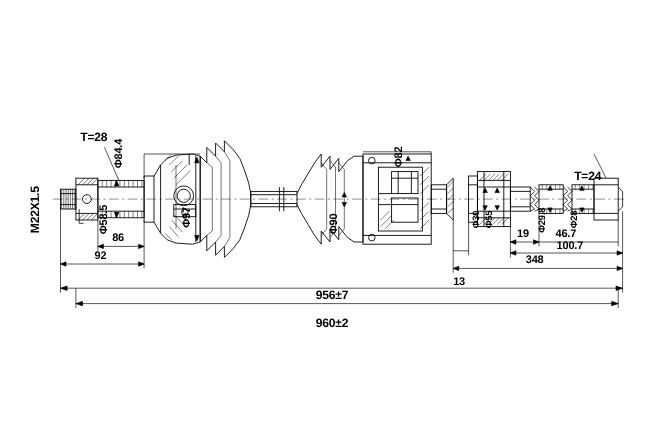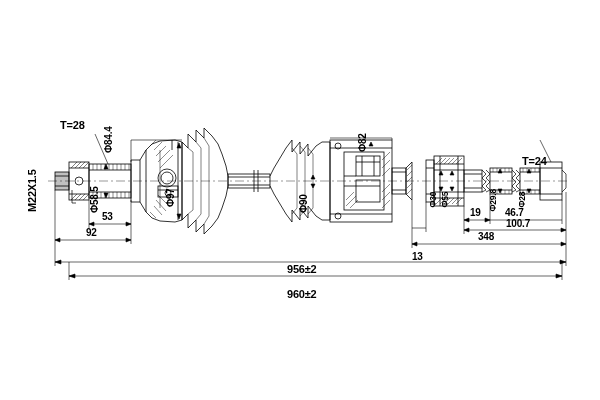--- a/index.html
+++ b/index.html
@@ -401,21 +401,21 @@
         <path d="M500 193 L498 189 L502 189 Z"></path>
         <path d="M529 169 L527 173 L531 173 Z"></path>
         <path d="M529 193 L527 189 L531 189 Z"></path>
       </g>
 
     </g>
   </svg>
 
   <div class="lbl vert sz-main" style="left:38px; top:201px;">M22X1.5</div>
 
-  <div class="lbl sz-main" style="left:60px; top:120px;">T=28</div>
+  <div class="lbl sz-main" style="left:73px; top:120px;">T=28</div>
 
   <div class="lbl vert sz-dim" style="left:114px; top:143px;">Φ84.4</div>
 
   <div class="lbl vert sz-dim" style="left:100px; top:203px;">Φ58.5</div>
 
   <div class="lbl vert sz-dim" style="left:176px; top:197px;">Φ97</div>
 
   <div class="lbl vert sz-dim" style="left:309px; top:203px;">Φ90</div>
 
   <div class="lbl vert sz-dim" style="left:368px; top:142px;">Φ82</div>
@@ -423,31 +423,31 @@
   <div class="lbl vert sz-small" style="left:437px; top:199px;">Φ30</div>
 
   <div class="lbl vert sz-small" style="left:449px; top:199px;">Φ55</div>
 
   <div class="lbl vert sz-small" style="left:497px; top:203px;">Φ29.8</div>
 
   <div class="lbl vert sz-small" style="left:526px; top:199px;">Φ28</div>
 
   <div class="lbl sz-main" style="left:522px; top:128px;margin-top:28px;">T=24</div>
 
-  <div class="lbl sz-dim" style="left:102px; top:212px;">53</div>
+  <div class="lbl sz-dim" style="left:102px; top:212px;">86</div>
 
   <div class="lbl sz-dim" style="left:86px; top:228px;">92</div>
 
   <div class="lbl sz-dim" style="left:412px; top:216px;margin-top:36px;">13</div>
 
   <div class="lbl sz-dim" style="left:470px; top:208px;">19</div>
 
   <div class="lbl sz-dim" style="left:505px; top:208px;">46.7</div>
 
   <div class="lbl sz-dim" style="left:506px; top:219px;">100.7</div>
 
   <div class="lbl sz-dim" style="left:478px; top:232px;text-align:center;">348</div>
 
   <div class="lbl sz-main" style="left:287px; top:249px;margin-top:40px;">960±2</div>
 
-  <div class="lbl sz-main" style="left:287px; top:264px;">956±2</div>
+  <div class="lbl sz-main" style="left:287px; top:264px;">956±7</div>
 
 </div>
 
 </body></html>

